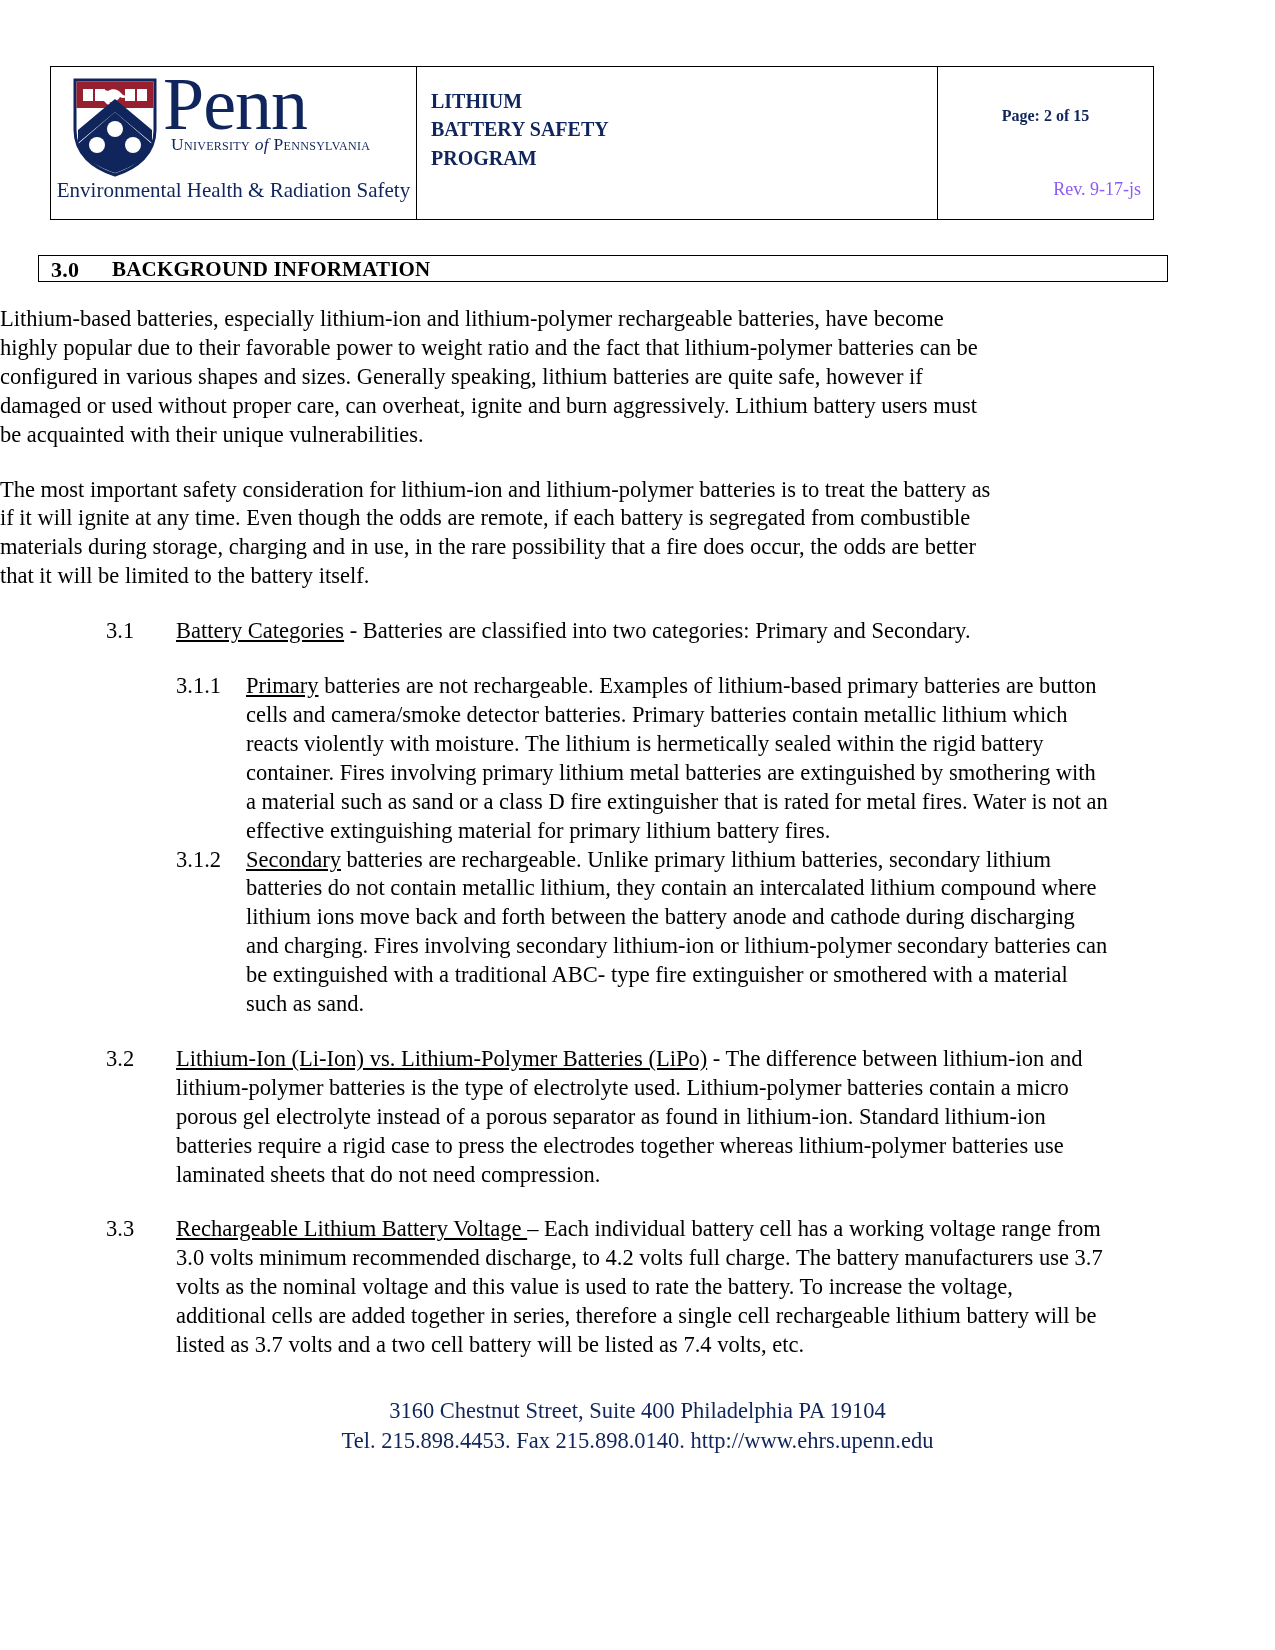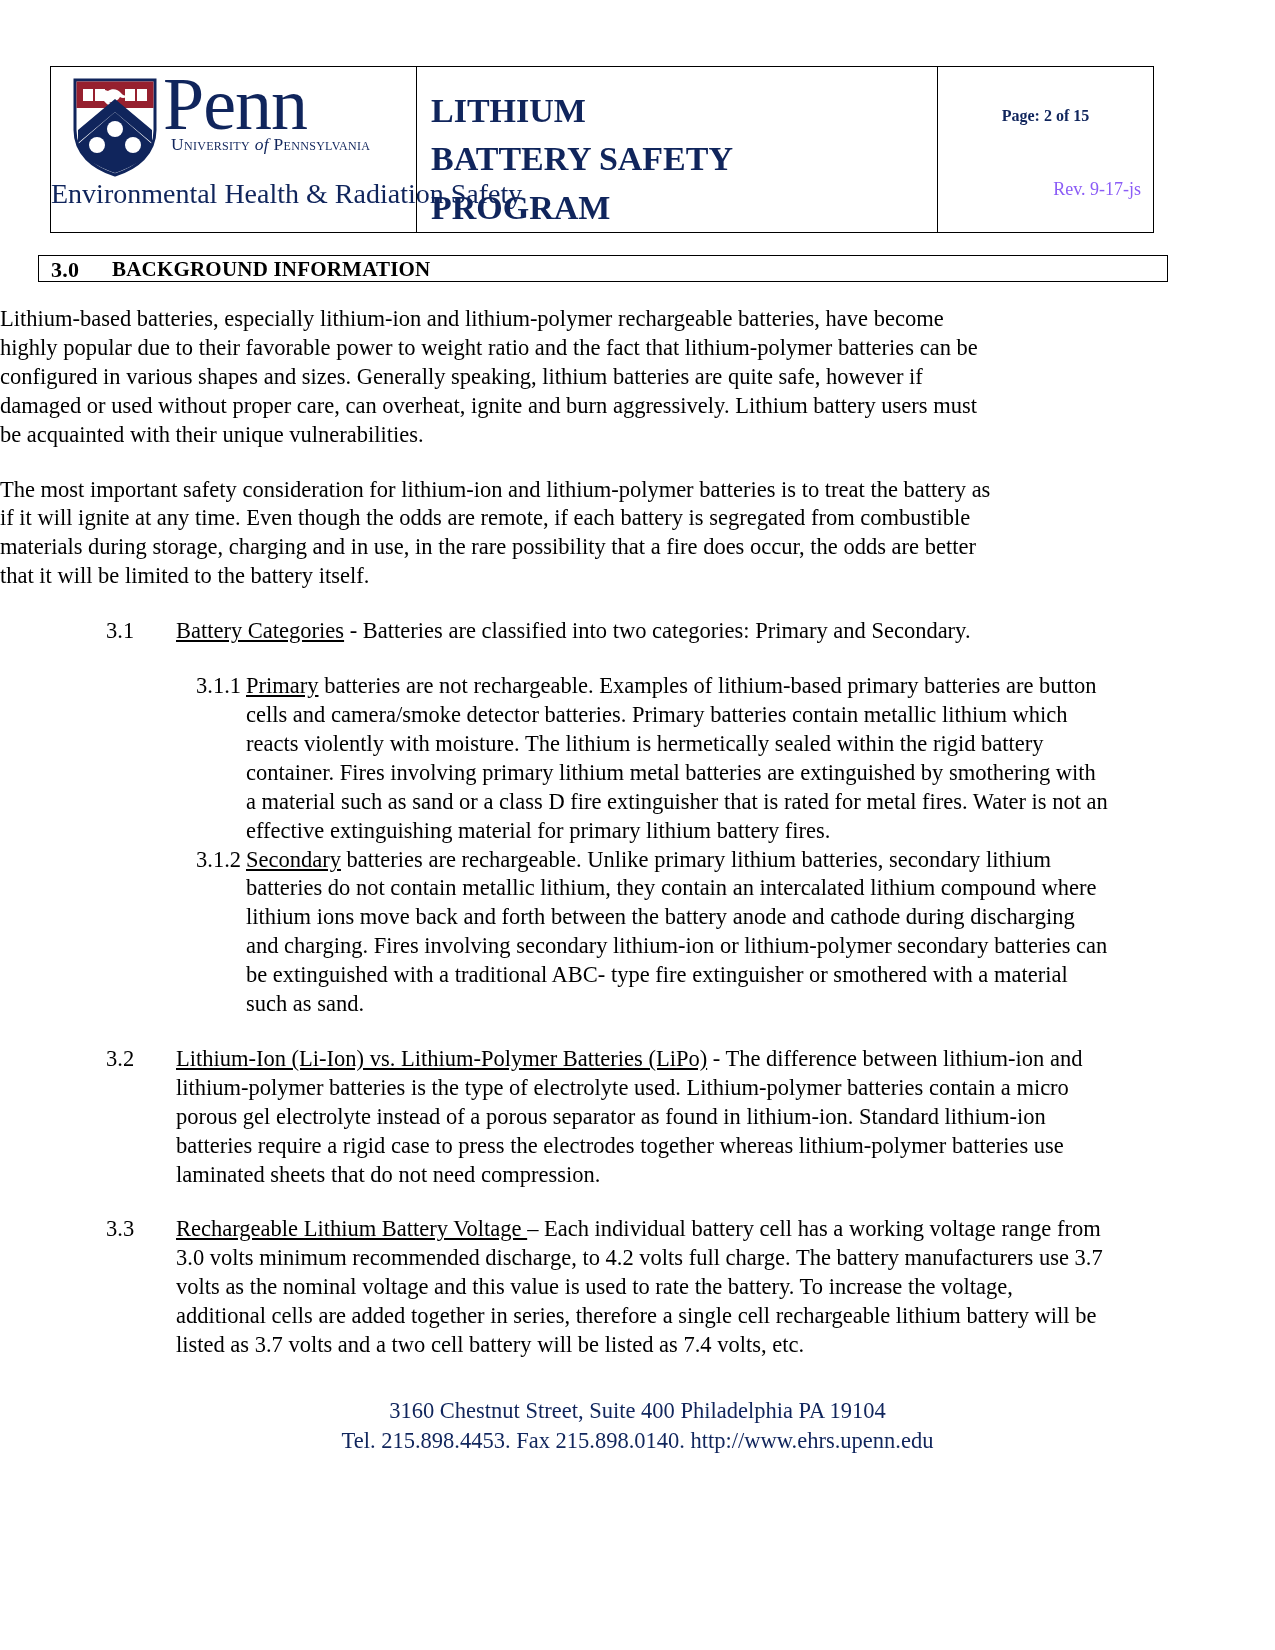--- a/index.html
+++ b/index.html
@@ -85,31 +85,31 @@
     color: #10255c;
     letter-spacing: 0.3px;
     margin-top: -4px;
     white-space: nowrap;
     margin-left: 8px;
   }
   .penn-sub .sc { font-variant: small-caps; }
   .penn-sub .it { font-style: italic; }
   .ehrs-line {
     font-family: "Liberation Serif", "DejaVu Serif", serif;
-    font-size: 28px;
+    font-size: 21px;
     color: #10255c;
     margin-top: 1px;
     white-space: nowrap;
   }
 
   
   .doc-title {
     font-family: "Liberation Serif", "DejaVu Serif", serif;
     font-weight: bold;
-    font-size: 34px;
+    font-size: 20px;
     line-height: 1.42;
     color: #10255c;
     padding: 20px 0 0 14px;
   }
   .doc-title .tline { display: block; white-space: nowrap; }
 
   
   .meta-cell-inner {
     position: relative;
     height: 152px;
@@ -208,21 +208,20 @@
     margin-bottom: 0;
     font-size: 22.5px;
     line-height: 1.285;
   }
   .subclause > .cnum {
     position: absolute;
     left: 0;
     top: 0;
     width: 64px;
     font-size: 22.5px;
-    margin-left: 20px;
   }
   .sub-group { margin-bottom: 26px; }
 
   
   .footer {
     position: absolute;
     left: 0;
     top: 1396px;
     width: 1275px;
     text-align: center;

